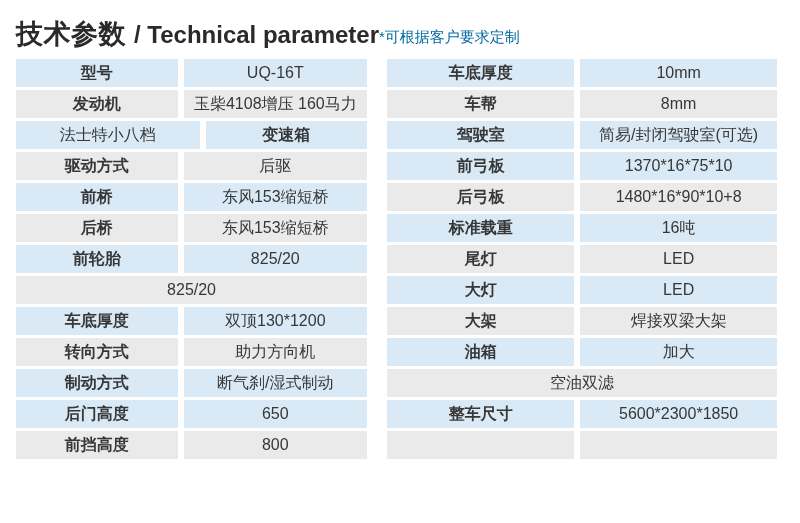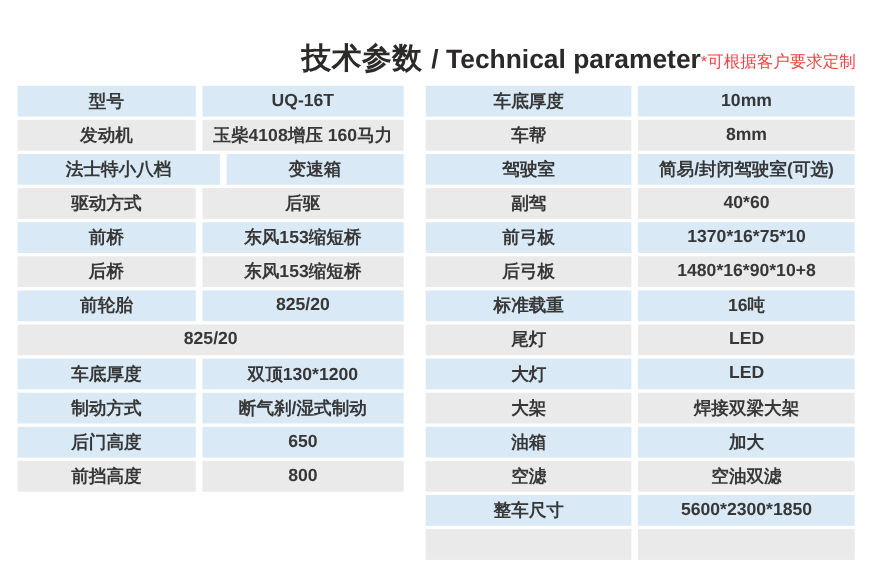--- a/index.html
+++ b/index.html
@@ -10,44 +10,44 @@
   }
   .page {
     position: relative;
     width: 800px;
     height: 523px;
     background: #ffffff;
     overflow: hidden;
   }
   .header {
     display: flex;
-    justify-content: flex-end;
+    justify-content: flex-start;
     align-items: flex-end;
-    padding: 31px 22px 9px 16px;
+    padding: 12px 22px 9px 16px;
     height: 38px; 
     box-sizing: content-box;
   }
   .title {
     margin: 0;
     font-size: 27px;
     line-height: 1.1;
     font-weight: bold;
     color: #2b2a29;
     white-space: nowrap;
     letter-spacing: 0.5px;
   }
   .title .title-en {
     font-size: 24px;
     font-weight: bold;
     color: #2b2a29;
     letter-spacing: 0;
   }
   .note {
     font-size: 15px;
-    color: #ef4444;
+    color: #0369a1;
     padding-bottom: 3px;
     white-space: nowrap;
   }
   .tables {
     display: flex;
     padding: 0 23px 0 16px;
     gap: 20px;
   }
   .spec-table {
     display: flex;
@@ -66,21 +66,21 @@
     align-items: center;
     justify-content: center;
     font-size: 16px;
     color: #373737;
     overflow: hidden;
     white-space: nowrap;
   }
   .cell.label { font-weight: bold; }
   .spec-table.left  .cell.label { width: 46%; }
   .spec-table.right .cell.label { width: 48%; }
-  .cell.value { flex: 1; font-weight: bold; }
+  .cell.value { flex: 1; font-weight: normal; }
   .row.odd  .cell { background: var(--row-blue, #d9eaf6); }
   .row.even .cell { background: var(--row-gray, #eaeaea); }
 </style>
 </head>
 <body>
 
 <div class="page">
   <div class="header">
     <h1 class="title"><span>技术参数</span> <span class="title-en">/ Technical parameter</span></h1>
     <div class="note">*可根据客户要求定制</div>
@@ -115,20 +115,24 @@
           <div class="cell label">前轮胎</div>
           <div class="cell value">825/20</div>
         </div>
         <div class="row even">
           <div class="cell value">825/20</div>
         </div>
         <div class="row odd">
           <div class="cell label">车底厚度</div>
           <div class="cell value">双顶130*1200</div>
         </div>
+        <div class="row even">
+          <div class="cell label">转向方式</div>
+          <div class="cell value">助力方向机</div>
+        </div>
         <div class="row odd">
           <div class="cell label">制动方式</div>
           <div class="cell value">断气刹/湿式制动</div>
         </div>
         <div class="row odd">
           <div class="cell label">后门高度</div>
           <div class="cell value">650</div>
         </div>
         <div class="row even">
           <div class="cell label">前挡高度</div>
@@ -140,24 +144,20 @@
           <div class="cell label">车底厚度</div>
           <div class="cell value">10mm</div>
         </div>
         <div class="row even">
           <div class="cell label">车帮</div>
           <div class="cell value">8mm</div>
         </div>
         <div class="row odd">
           <div class="cell label">驾驶室</div>
           <div class="cell value">简易/封闭驾驶室(可选)</div>
-        </div>
-        <div class="row even">
-          <div class="cell label">副驾</div>
-          <div class="cell value">40*60</div>
         </div>
         <div class="row odd">
           <div class="cell label">前弓板</div>
           <div class="cell value">1370*16*75*10</div>
         </div>
         <div class="row even">
           <div class="cell label">后弓板</div>
           <div class="cell value">1480*16*90*10+8</div>
         </div>
         <div class="row odd">
@@ -174,21 +174,20 @@
         </div>
         <div class="row even">
           <div class="cell label">大架</div>
           <div class="cell value">焊接双梁大架</div>
         </div>
         <div class="row odd">
           <div class="cell label">油箱</div>
           <div class="cell value">加大</div>
         </div>
         <div class="row even">
-          <div class="cell label">空滤</div>
           <div class="cell value">空油双滤</div>
         </div>
         <div class="row odd">
           <div class="cell label">整车尺寸</div>
           <div class="cell value">5600*2300*1850</div>
         </div>
         <div class="row even">
           <div class="cell label"></div>
           <div class="cell value"></div>
         </div>

